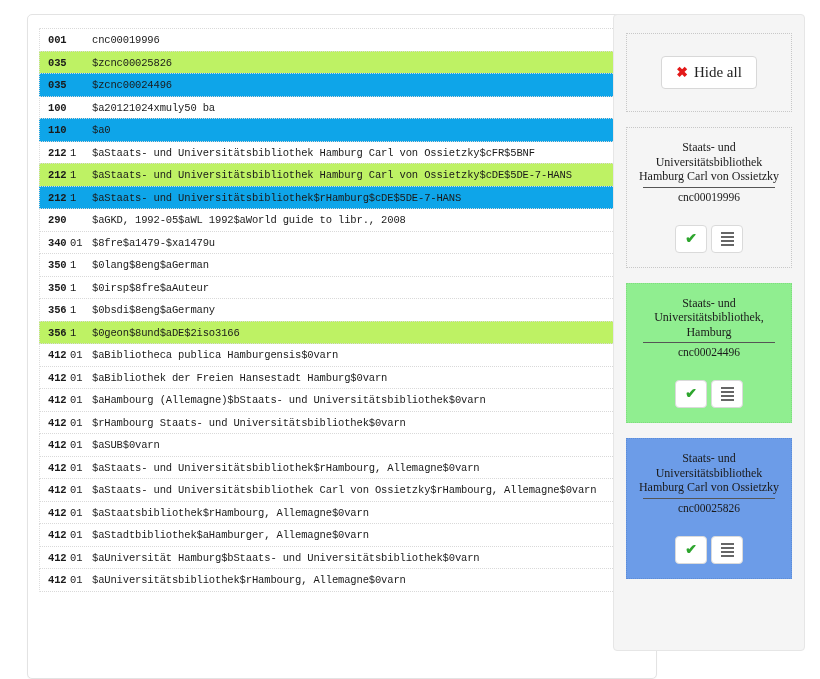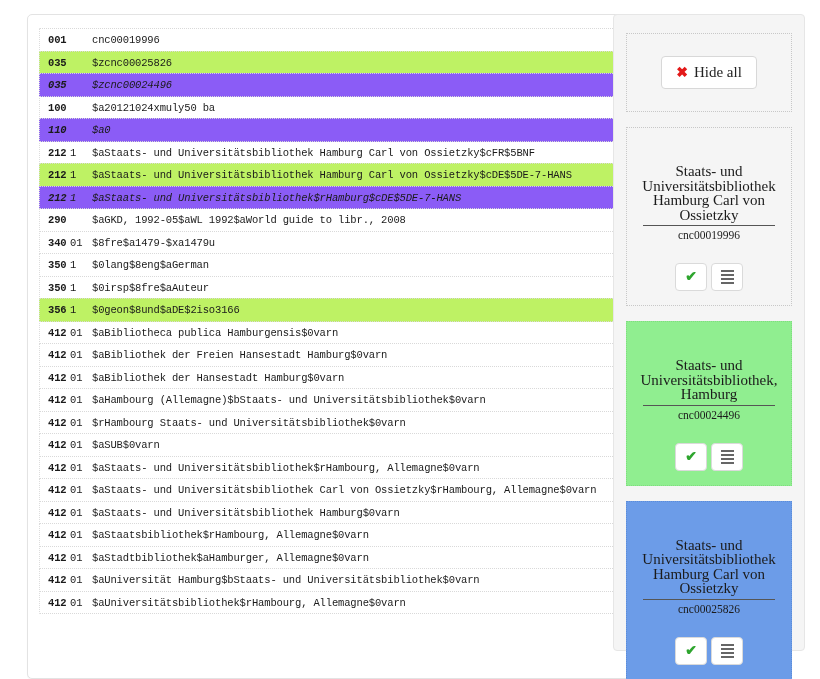--- a/index.html
+++ b/index.html
@@ -48,21 +48,21 @@
     white-space: nowrap;
     overflow: hidden;
     font-family: "Liberation Mono", "DejaVu Sans Mono", monospace;
     font-size: 10.5px;
     color: #1a1a1a;
     letter-spacing: -0.15px;
   }
   .record-row + .record-row { margin-top: -1px; }
 
   .record-row.sel-blue  { background: #bef264; }
-  .record-row.sel-green { background: #8b5cf6; font-style: italic; }
+  .record-row.sel-green { background: #0ea5e9; }
 
   .rec-tag {
     display: inline-block;
     width: 30px;
     padding-left: 8px;
     font-weight: 600;
   }
   .rec-ind {
     display: inline-block;
     width: 22px;
@@ -117,25 +117,24 @@
   }
 
   .auth-card {
     font-family: "Liberation Serif", serif;
     padding: 12px 6px 14px 6px;
   }
   .auth-card.green { background: #90ee90; border-color: #7fdc7f; font-family: Liberation Serif, serif; }
   .auth-card.blue  { background: #6c9ce8; border-color: #5c8cd8; }
 
   .auth-title {
-    font-size: 15px;
+    font-size: 12px;
     line-height: 14.5px;
     color: #1b1b1b;
     padding: 0 4px;
-    margin-top: 24px;
   }
   .auth-sep {
     height: 0;
     border-top: 1px solid #555;
     margin: 3px 10px 2px 10px;
   }
   .auth-id {
     font-size: 11.5px;
     line-height: 15px;
     color: #1b1b1b;
@@ -179,30 +178,29 @@
         <div class="record-row sel-green"><span class="rec-tag">035</span><span class="rec-ind"></span><span class="rec-body">$zcnc00024496</span></div>
         <div class="record-row"><span class="rec-tag">100</span><span class="rec-ind"></span><span class="rec-body">$a20121024xmuly50       ba</span></div>
         <div class="record-row sel-green"><span class="rec-tag">110</span><span class="rec-ind"></span><span class="rec-body">$a0</span></div>
         <div class="record-row"><span class="rec-tag">212</span><span class="rec-ind">1</span><span class="rec-body">$aStaats- und Universitätsbibliothek Hamburg Carl von Ossietzky$cFR$5BNF</span></div>
         <div class="record-row sel-blue"><span class="rec-tag">212</span><span class="rec-ind">1</span><span class="rec-body">$aStaats- und Universitätsbibliothek Hamburg Carl von Ossietzky$cDE$5DE-7-HANS</span></div>
         <div class="record-row sel-green"><span class="rec-tag">212</span><span class="rec-ind">1</span><span class="rec-body">$aStaats- und Universitätsbibliothek$rHamburg$cDE$5DE-7-HANS</span></div>
         <div class="record-row"><span class="rec-tag">290</span><span class="rec-ind"></span><span class="rec-body">$aGKD, 1992-05$aWL 1992$aWorld guide to libr., 2008</span></div>
         <div class="record-row"><span class="rec-tag">340</span><span class="rec-ind">01</span><span class="rec-body">$8fre$a1479-$xa1479u</span></div>
         <div class="record-row"><span class="rec-tag">350</span><span class="rec-ind">1</span><span class="rec-body">$0lang$8eng$aGerman</span></div>
         <div class="record-row"><span class="rec-tag">350</span><span class="rec-ind">1</span><span class="rec-body">$0irsp$8fre$aAuteur</span></div>
+        <div class="record-row"><span class="rec-tag">356</span><span class="rec-ind">1</span><span class="rec-body">$0bsdi$8eng$aGermany</span></div>
         <div class="record-row sel-blue"><span class="rec-tag">356</span><span class="rec-ind">1</span><span class="rec-body">$0geon$8und$aDE$2iso3166</span></div>
         <div class="record-row"><span class="rec-tag">412</span><span class="rec-ind">01</span><span class="rec-body">$aBibliotheca publica Hamburgensis$0varn</span></div>
         <div class="record-row"><span class="rec-tag">412</span><span class="rec-ind">01</span><span class="rec-body">$aBibliothek der Freien Hansestadt Hamburg$0varn</span></div>
-        <div class="record-row"><span class="rec-tag">412</span><span class="rec-ind">01</span><span class="rec-body">$aBibliothek der Hansestadt Hamburg$0varn</span></div>
         <div class="record-row"><span class="rec-tag">412</span><span class="rec-ind">01</span><span class="rec-body">$aHambourg (Allemagne)$bStaats- und Universitätsbibliothek$0varn</span></div>
         <div class="record-row"><span class="rec-tag">412</span><span class="rec-ind">01</span><span class="rec-body">$rHambourg Staats- und Universitätsbibliothek$0varn</span></div>
         <div class="record-row"><span class="rec-tag">412</span><span class="rec-ind">01</span><span class="rec-body">$aSUB$0varn</span></div>
         <div class="record-row"><span class="rec-tag">412</span><span class="rec-ind">01</span><span class="rec-body">$aStaats- und Universitätsbibliothek$rHambourg, Allemagne$0varn</span></div>
         <div class="record-row"><span class="rec-tag">412</span><span class="rec-ind">01</span><span class="rec-body">$aStaats- und Universitätsbibliothek Carl von Ossietzky$rHambourg, Allemagne$0varn</span></div>
-        <div class="record-row"><span class="rec-tag">412</span><span class="rec-ind">01</span><span class="rec-body">$aStaats- und Universitätsbibliothek Hamburg$0varn</span></div>
         <div class="record-row"><span class="rec-tag">412</span><span class="rec-ind">01</span><span class="rec-body">$aStaatsbibliothek$rHambourg, Allemagne$0varn</span></div>
         <div class="record-row"><span class="rec-tag">412</span><span class="rec-ind">01</span><span class="rec-body">$aStadtbibliothek$aHamburger, Allemagne$0varn</span></div>
         <div class="record-row"><span class="rec-tag">412</span><span class="rec-ind">01</span><span class="rec-body">$aUniversität Hamburg$bStaats- und Universitätsbibliothek$0varn</span></div>
         <div class="record-row"><span class="rec-tag">412</span><span class="rec-ind">01</span><span class="rec-body">$aUniversitätsbibliothek$rHambourg, Allemagne$0varn</span></div>
       </div>
   </div>
 
   <div class="side-panel">
     <div class="side-box hide-all-box">
       <div class="btn-hide-all">

